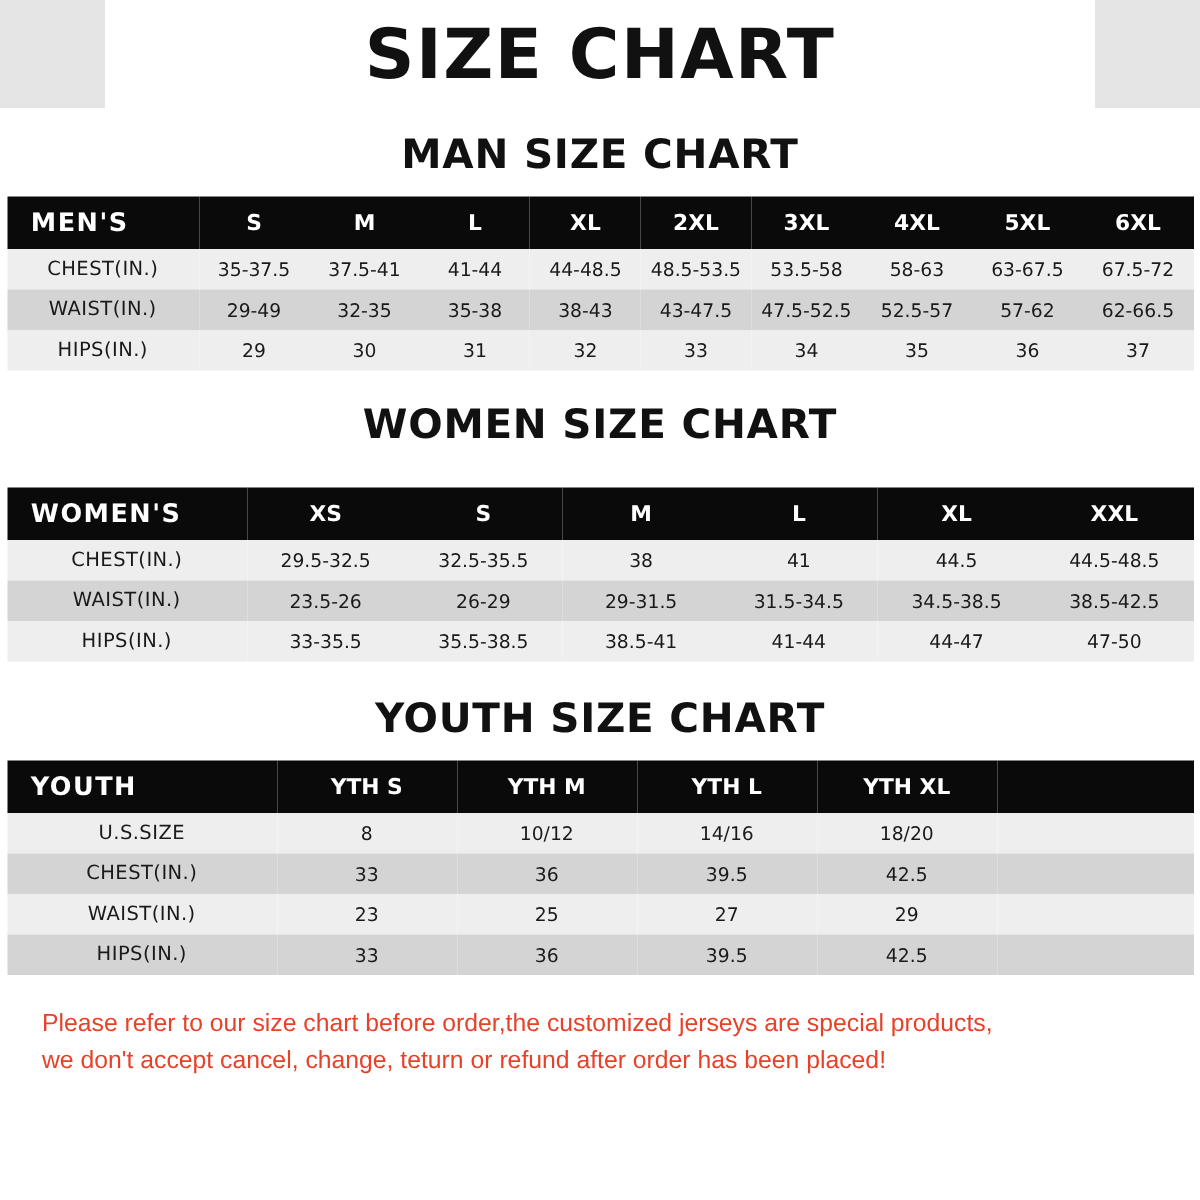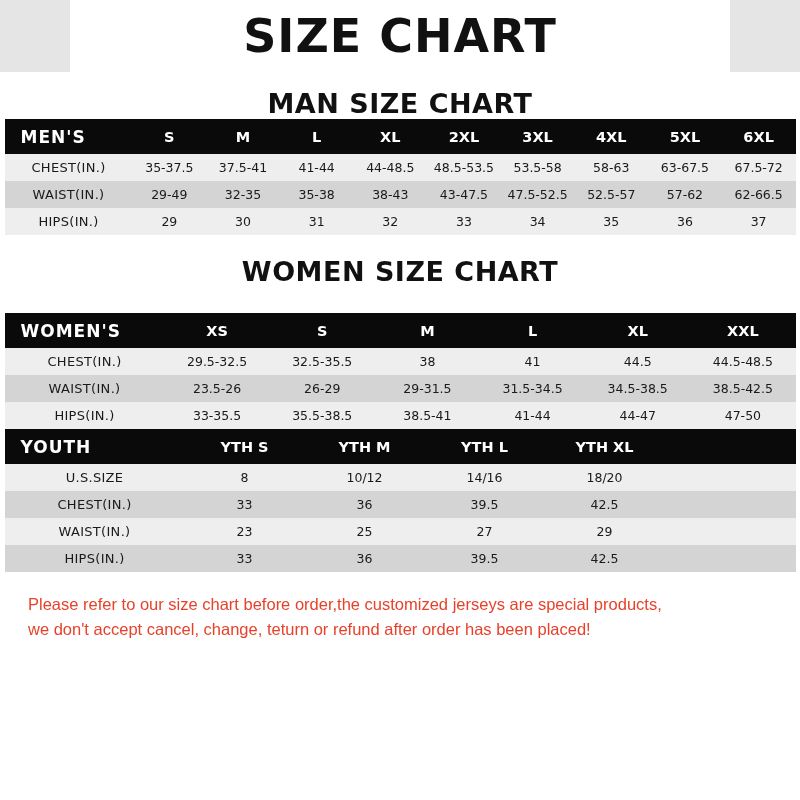--- a/index.html
+++ b/index.html
@@ -60,21 +60,21 @@
     letter-spacing: 0.5px;
   }
   .sec-man-title   { margin-top: 16px; }
   .sec-women-title { margin-top: 21px; margin-bottom: 26px; }
   .sec-youth-title { margin-top: 23px; margin-bottom: 11px; }
 
   
   table.size-table {
     border-collapse: collapse;
     width: 791px;
-    margin: 0 auto;
+    margin: 12px auto;
     table-layout: fixed;
   }
   table.size-table th,
   table.size-table td {
     text-align: center;
     font-family: "DejaVu Sans", sans-serif;
     font-size: 12.5px;
     padding: 0;
     height: 27px;
     color: #1a1a1a;
@@ -224,20 +224,21 @@
         <td>33-35.5</td>
         <td>35.5-38.5</td>
         <td>38.5-41</td>
         <td>41-44</td>
         <td>44-47</td>
         <td>47-50</td>
       </tr>
     </tbody>
   </table>
 
+  <div class="section-title sec-youth-title">YOUTH SIZE CHART</div>
   <table class="size-table" id="table-youth">
     <colgroup>
       <col style="width:180px">
       <col span="4" style="width:120px">
       <col>
     </colgroup>
     <thead>
       <tr>
         <th class="corner">YOUTH</th>
         <th>YTH S</th>

